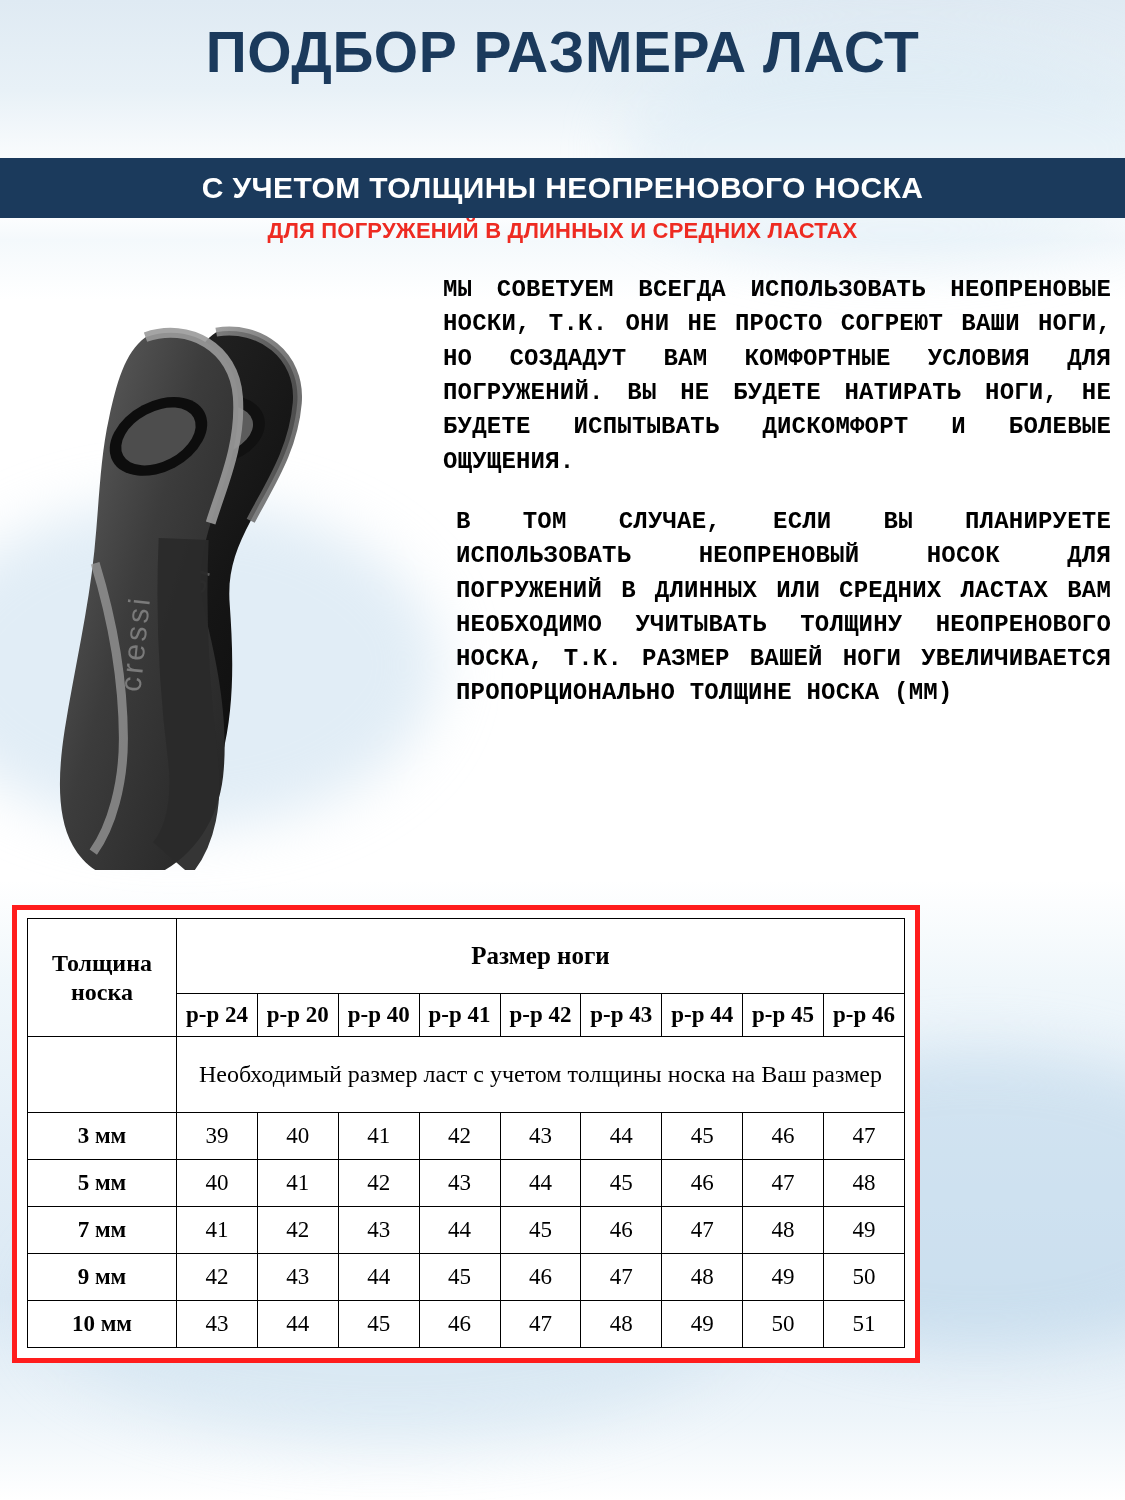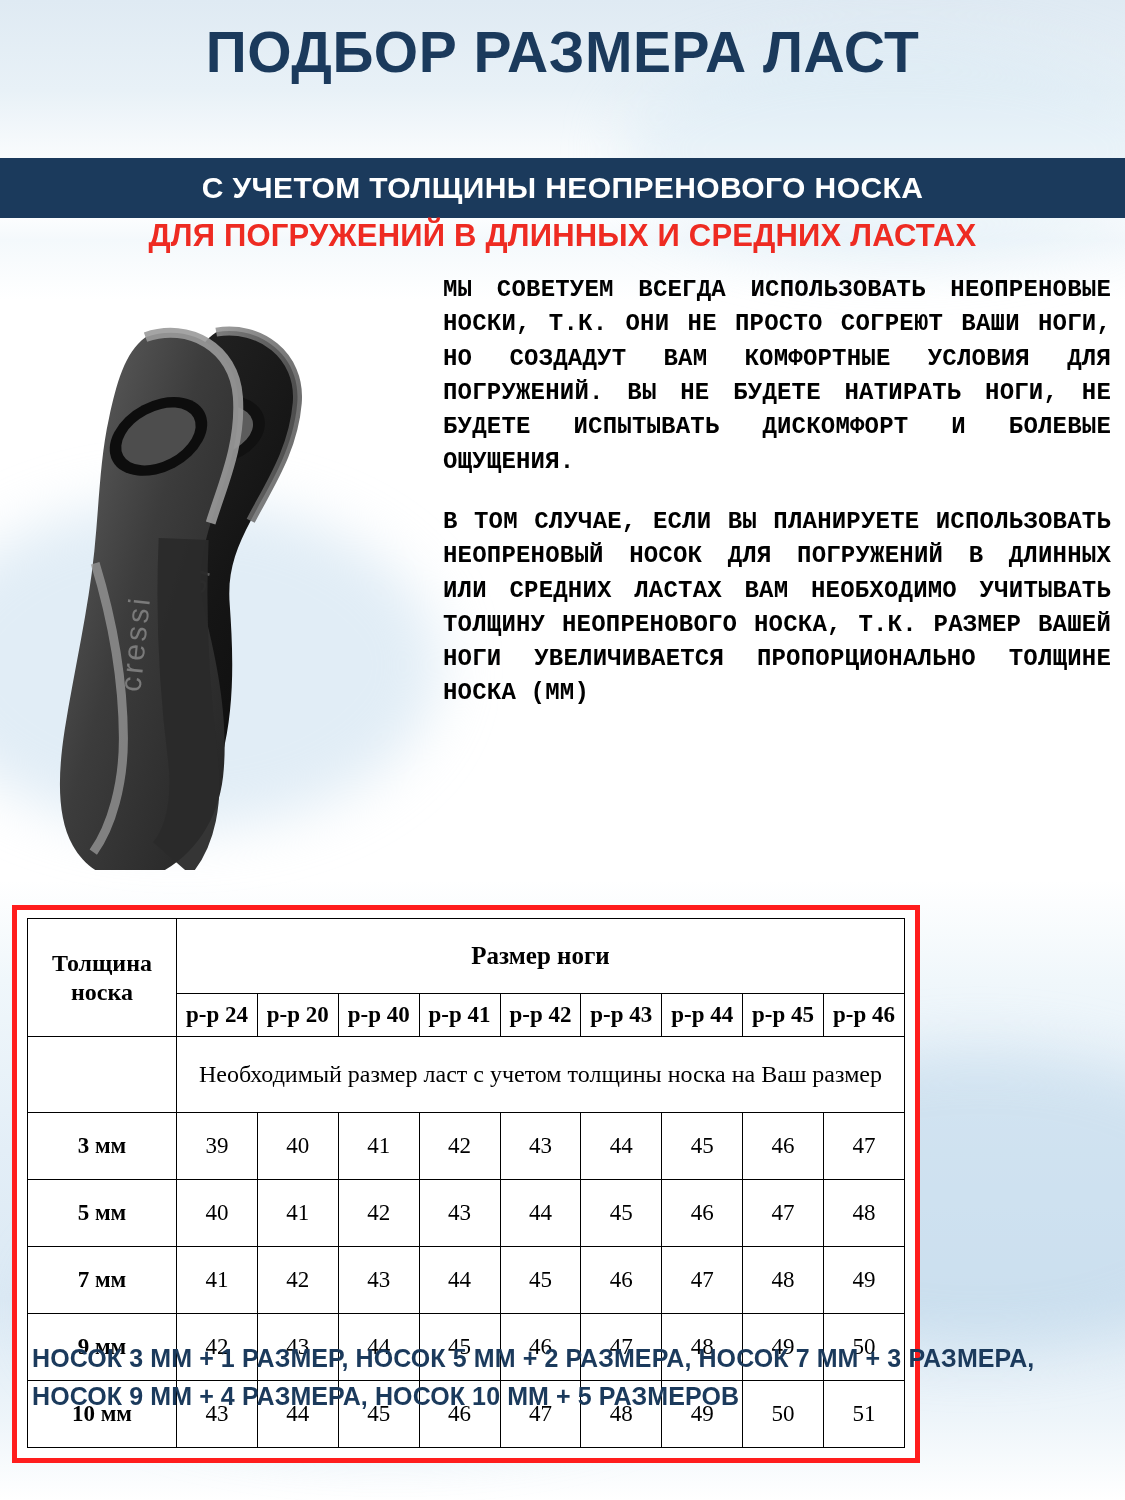--- a/index.html
+++ b/index.html
@@ -70,21 +70,21 @@
     justify-content: center;
     letter-spacing: 0.4px;
     margin-top: 28px;
   }
   .subtitle-red {
     position: absolute;
     left: 0; right: 0;
     top: 218px;
     text-align: center;
     color: #ee2b22;
-    font-size: 31px;
+    font-size: 22px;
     font-weight: bold;
     letter-spacing: 0.2px;
   }
 
   .fins-art {
     position: absolute;
     left: 10px;
     top: 280px;
     width: 420px;
     height: 590px;
@@ -97,21 +97,21 @@
     color: #000000;
     font-size: 24px;
     font-weight: bold;
     line-height: 1.43;
     text-align: justify;
     text-justify: inter-word;
     letter-spacing: 0.2px;
     font-family: Liberation Mono, monospace;
   }
   .body-text p { margin: 0 0 26px 0; }
-  .body-text p:last-child { margin-bottom: 0; }
+  .body-text p:last-child { margin-bottom: 0; margin-left: 13px; }
   .body-text p.last-line-justify {
     text-align-last: left;
   }
 
   .table-wrap {
     position: absolute;
     left: 12px;
     top: 905px;
     width: 908px;
     border: 5px solid #ff1d1d;
@@ -150,21 +150,21 @@
   }
   .th-note {
     font-size: 24px;
     font-weight: normal;
     padding: 24px 4px;
   }
   .blank-cell { border-left: 1px solid #000; border-right: 1px solid #000; }
   .row-label {
     font-size: 23px;
     font-weight: bold;
-    padding: 20px 4px;
+    padding: 10px 4px;
   }
   .row-val {
     font-size: 23px;
     padding: 4px 14px;
   }
 
   .footer-note {
     position: absolute;
     left: 32px;
     top: 1340px;
@@ -322,14 +322,13 @@
           <td class="row-val">47</td>
           <td class="row-val">48</td>
           <td class="row-val">49</td>
           <td class="row-val">50</td>
           <td class="row-val">51</td>
         </tr>
       </tbody>
     </table>
   </div>
 
-  <div class="footer-note">НОСОК 3 ММ + 1 РАЗМЕР, НОСОК 5 ММ + 2 РАЗМЕРА, НОСОК 7 ММ + 3 РАЗМЕРА, НОСОК 9 ММ + 4 РАЗМЕРА, НОСОК 10 ММ + 5 РАЗМЕРОВ</div>
 </div>
 
 </body></html>

